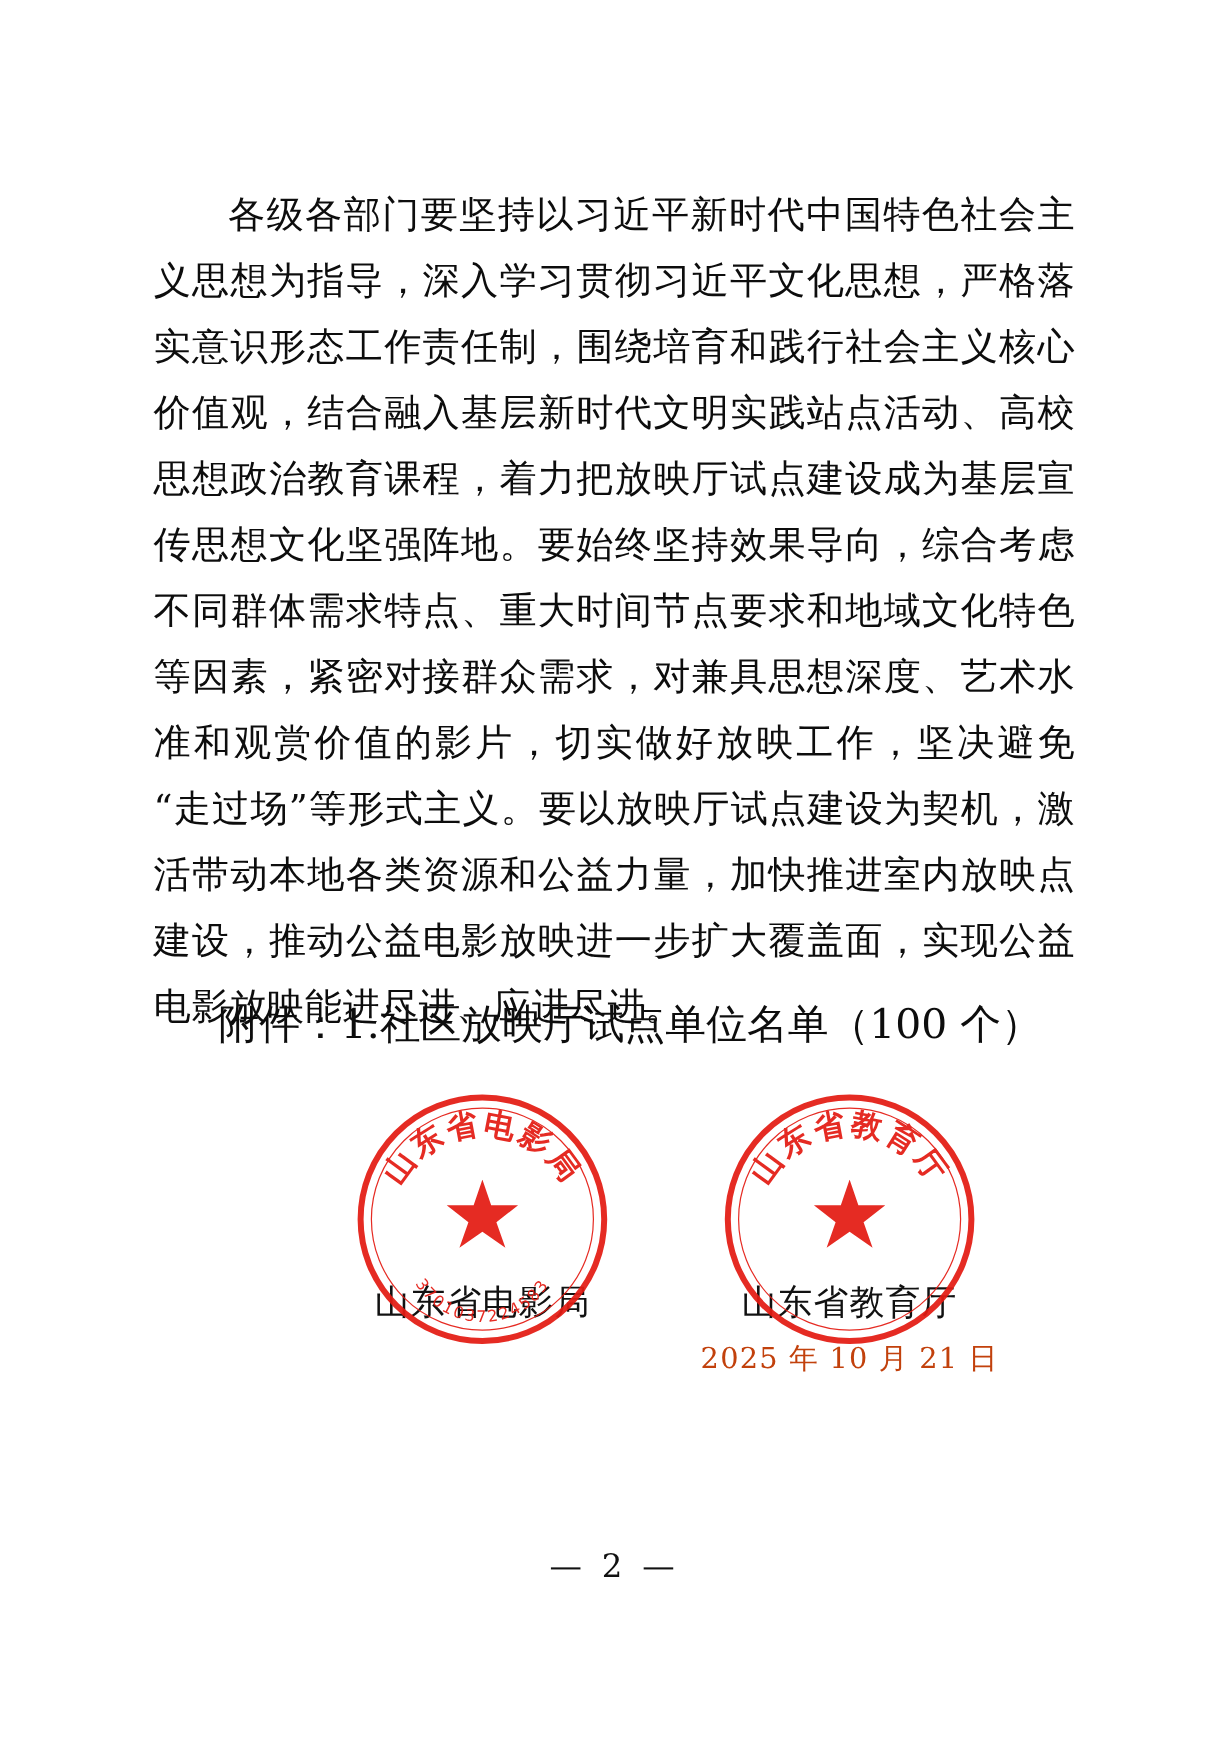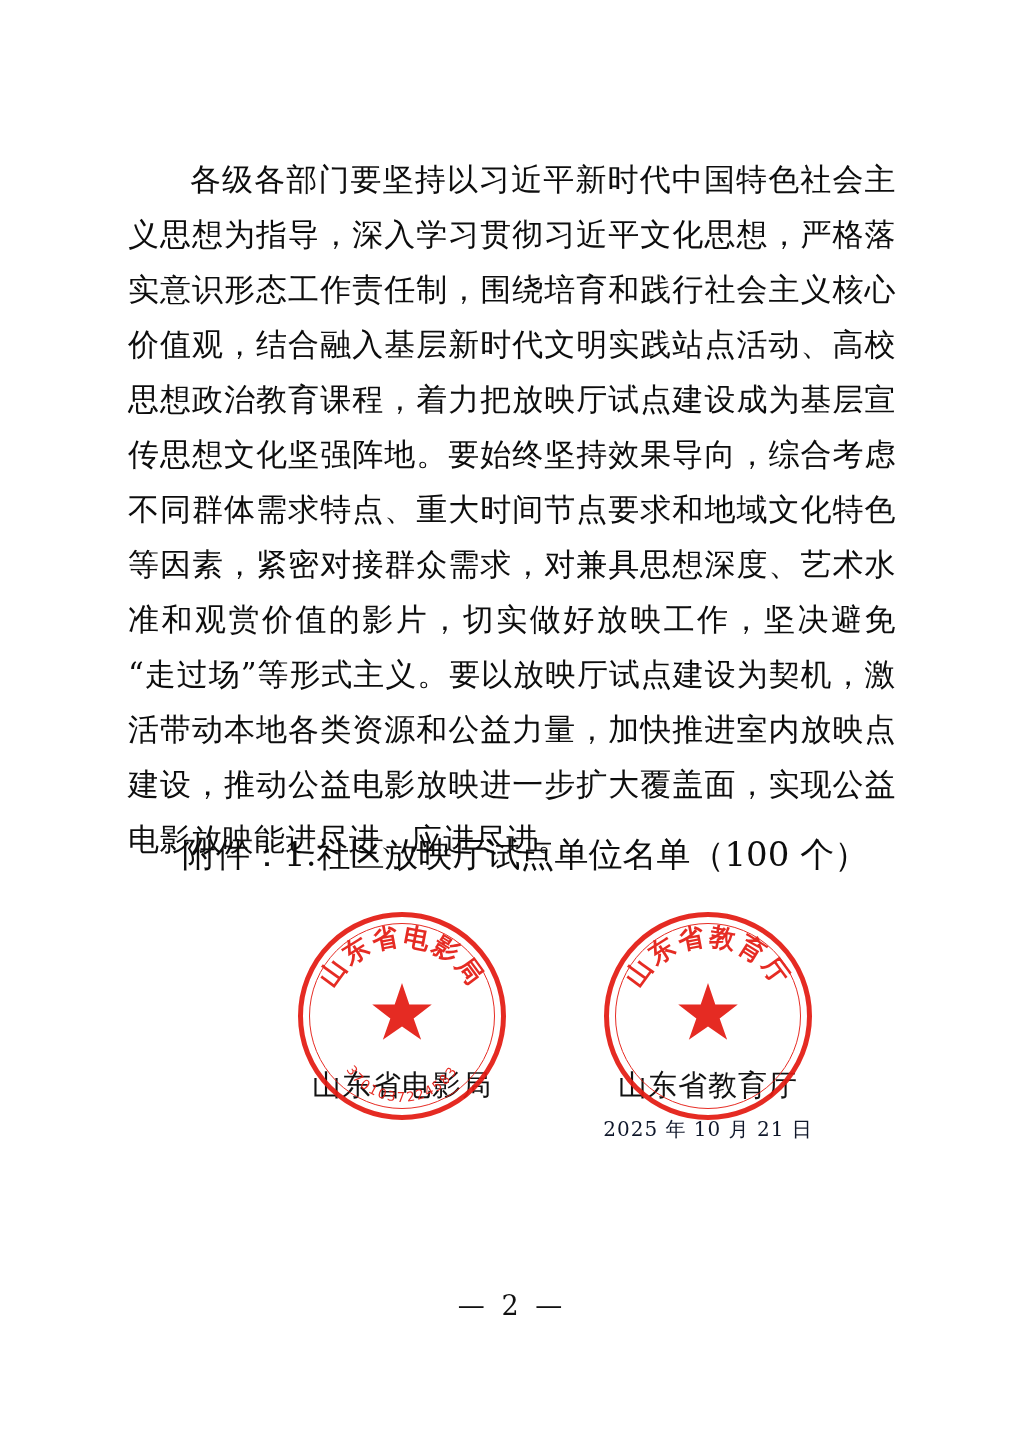--- a/index.html
+++ b/index.html
@@ -75,23 +75,23 @@
     font-size: 29px;
     letter-spacing: 1px;
     color: #111;
     z-index: 1;
   }
   .sign-date {
     position: absolute;
     top: 186px;
     left: 0;
     width: 320px;
-    font-size: 20px;
+    font-size: 24px;
     letter-spacing: 1px;
-    color: #0f172a;
+    color: #c2410c;
     z-index: 1;
   }
 
   
   .seal {
     position: absolute;
     left: 50%;
     top: -18px;
     transform: translateX(-50%);
     width: 208px;

